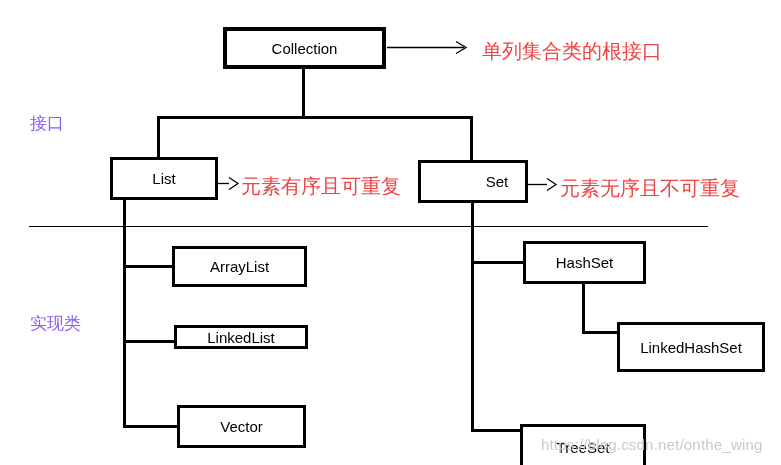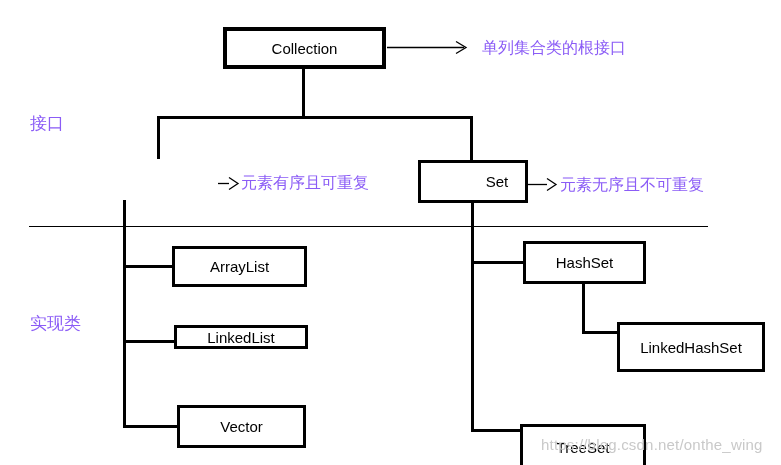--- a/index.html
+++ b/index.html
@@ -29,22 +29,22 @@
   .thinline { position: absolute; background: #000000; z-index: 1; }
   .label {
     position: absolute;
     font-size: 17px;
     color: #8b5cf6;
     white-space: nowrap;
     z-index: 2;
   }
   .note {
     position: absolute;
-    font-size: 16px;
-    color: #8b5cf6;
+    font-size: 20px;
+    color: #ef4444;
     white-space: nowrap;
     z-index: 2;
   }
   .arrow { position: absolute; z-index: 1; }
   .watermark {
     position: absolute;
     left: 541px;
     top: 436px;
     font-size: 15px;
     color: #c9c9c9;
@@ -129,20 +129,23 @@
     <polyline points="19,2.5 28,8.5 19,14.5" fill="none" stroke="#000000" stroke-width="1.3"></polyline>
   </svg>
 
   <div class="note t-collection-note">单列集合类的根接口</div>
   <div class="note t-list-note">元素有序且可重复</div>
   <div class="note t-set-note">元素无序且不可重复</div>
 
   <div class="node collection n-collection">
     <span>Collection</span>
   </div>
+  <div class="node n-list">
+    <span>List</span>
+  </div>
   <div class="node n-set">
     <span>Set</span>
   </div>
   <div class="node n-arraylist">
     <span>ArrayList</span>
   </div>
   <div class="node n-linkedlist">
     <span>LinkedList</span>
   </div>
   <div class="node n-hashset">

